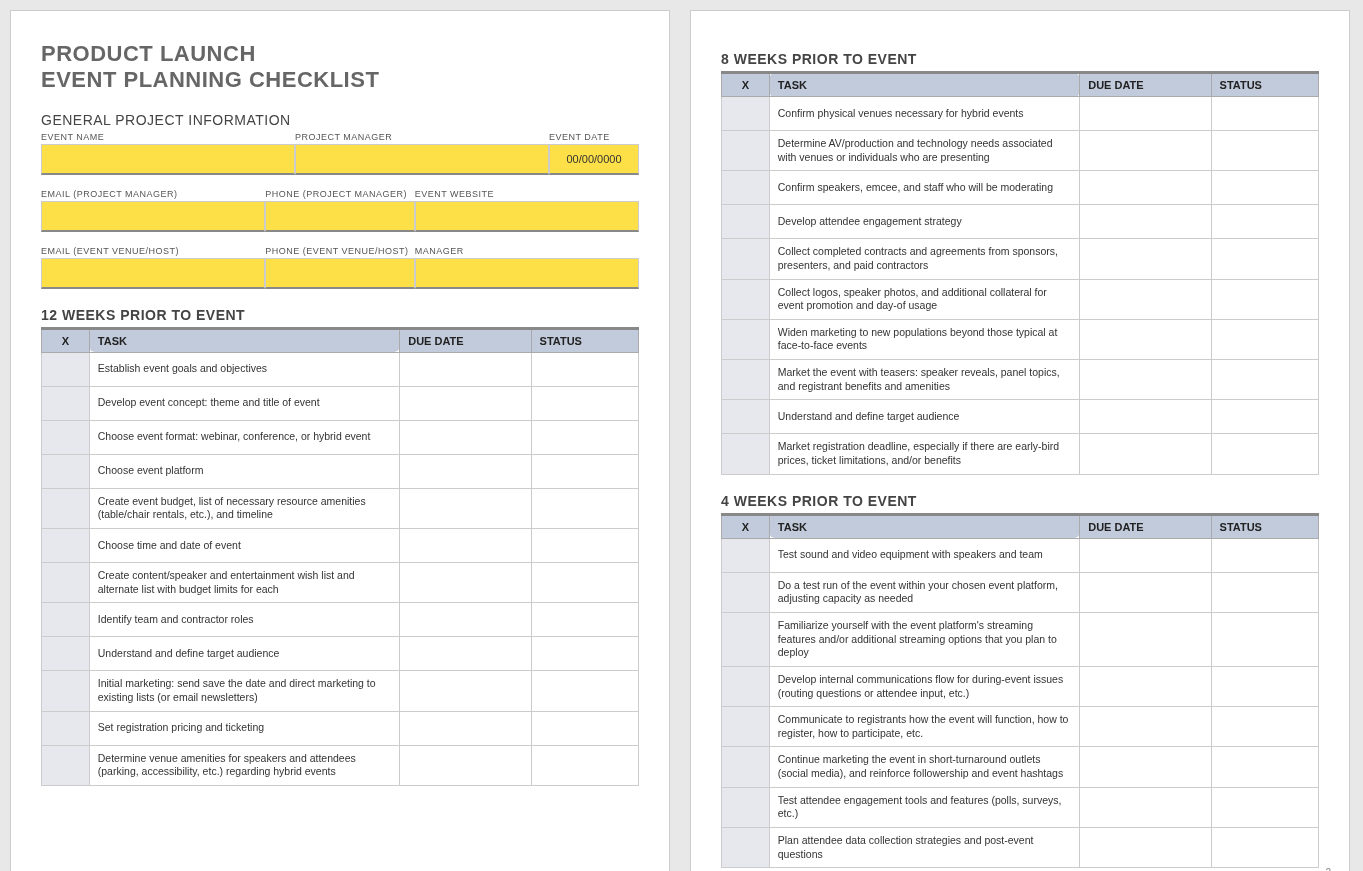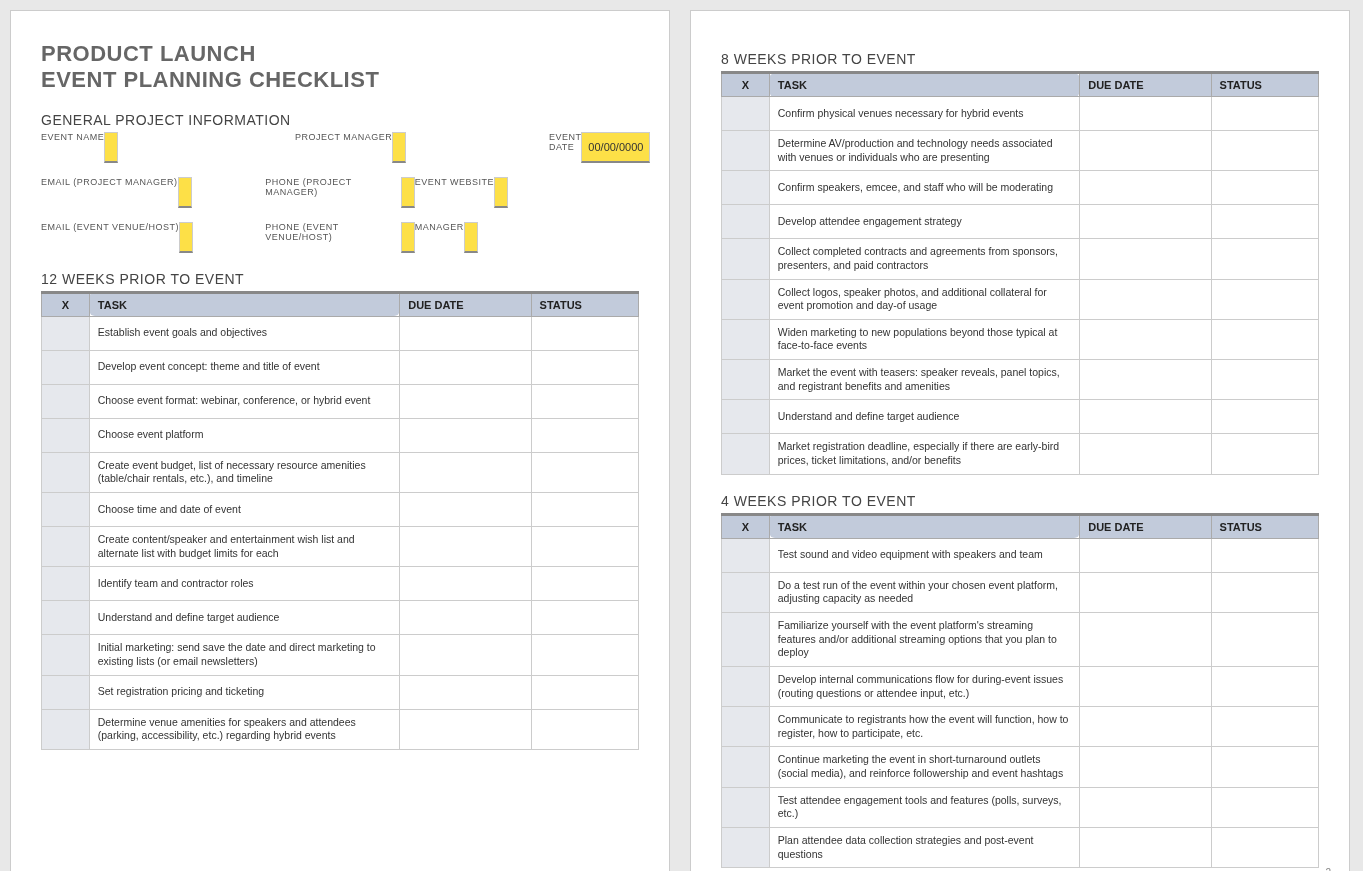--- a/index.html
+++ b/index.html
@@ -34,20 +34,21 @@
   margin-bottom: 4px;
   margin-top: 14px;
 }
 .field-row {
   display: flex;
   gap: 0;
   margin-bottom: 8px;
 }
 .field {
   display: flex;
+  flex-direction: column;
 }
 .field-label {
   font-size: 9px;
   color: #555;
   letter-spacing: 0.5px;
   margin-bottom: 2px;
 }
 .field-box {
   background: #fde047;
   border: 1px solid #ccc;
@@ -60,20 +61,21 @@
 }
 .field-box.date {
   justify-content: center;
 }
 .checklist-title {
   font-size: 14px;
   color: #444;
   letter-spacing: 0.5px;
   margin-top: 18px;
   margin-bottom: 4px;
+  font-weight: bold;
 }
 .checklist-table {
   width: 100%;
   border-collapse: collapse;
   border-top: 3px solid #888;
 }
 .checklist-table th {
   background: #c2cbdb;
   border: 1px solid #aaa;
   font-size: 11px;

